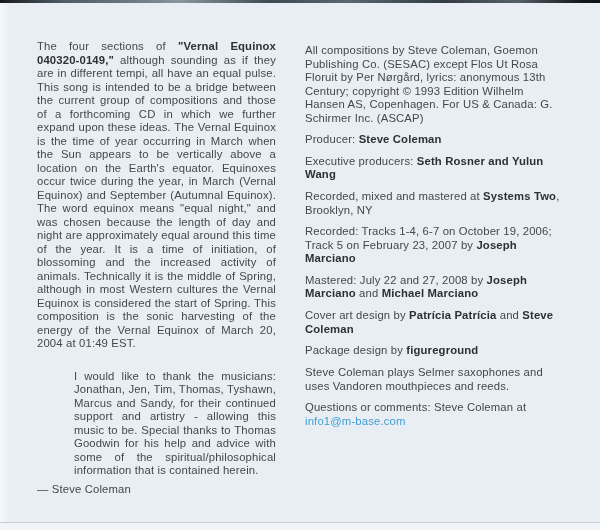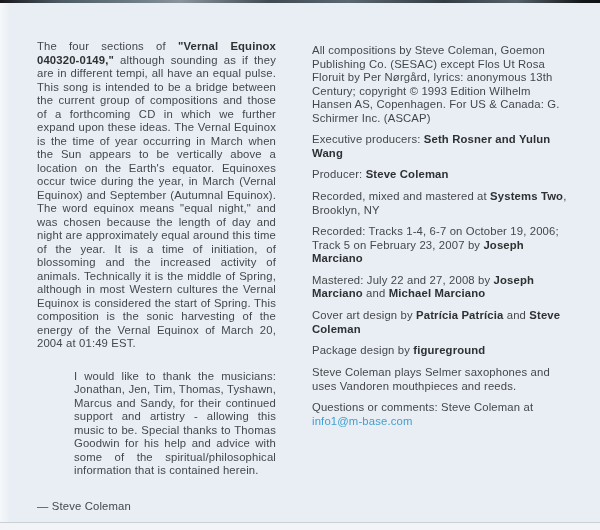--- a/index.html
+++ b/index.html
@@ -31,47 +31,47 @@
     color: #44474b;
     font-size: 11.3px;
     line-height: 13.5px;
     letter-spacing: 0.15px;
   }
   .col-left {
     left: 37px; top: 40px; width: 239px;
     text-align: justify;
   }
   .col-right {
-    left: 312px; top: 44px; width: 258px;
+    left: 305px; top: 44px; width: 258px;
     text-align: left;
   }
   .col p { margin: 0; }
   .col-left p.para + p.para { margin-top: 19px; margin-left: 37px; }
-  .col-left p.sig { margin-top: 22px; }
+  .col-left p.sig { margin-top: 5px; }
   .col-right p { margin: 0 0 8.2px 0; }
   .b { font-weight: bold; color: #2e3134; }
   .link { color: #429fd0; }
 </style>
 </head>
 <body>
 
 <div class="page">
   <div class="top-edge"></div>
   <div class="left-edge"></div>
 
   <div class="col col-left">
     <p class="para"><span>The four sections of </span><span class="b">"Vernal Equinox 040320-0149,"</span><span> although sounding as if they are in different tempi, all have an equal pulse. This song is intended to be a bridge between the current group of compositions and those of a forthcoming CD in which we further expand upon these ideas. The Vernal Equinox is the time of year occurring in March when the Sun appears to be vertically above a location on the Earth's equator. Equinoxes occur twice during the year, in March (Vernal Equinox) and September (Autumnal Equinox). The word equinox means "equal night," and was chosen because the length of day and night are approximately equal around this time of the year. It is a time of initiation, of blossoming and the increased activity of animals. Technically it is the middle of Spring, although in most Western cultures the Vernal Equinox is considered the start of Spring. This composition is the sonic harvesting of the energy of the Vernal Equinox of March 20, 2004 at 01:49 EST.</span></p>
     <p class="para"><span>I would like to thank the musicians: Jonathan, Jen, Tim, Thomas, Tyshawn, Marcus and Sandy, for their continued support and artistry - allowing this music to be. Special thanks to Thomas Goodwin for his help and advice with some of the spiritual/philosophical information that is contained herein.</span></p>
     <p class="sig">— Steve Coleman</p>
   </div>
 
   <div class="col col-right">
     <p><span>All compositions by Steve Coleman, Goemon Publishing Co. (SESAC) except Flos Ut Rosa Floruit by Per Nørgård, lyrics: anonymous 13th Century; copyright © 1993 Edition Wilhelm Hansen AS, Copenhagen. For US &amp; Canada: G. Schirmer Inc. (ASCAP)</span></p>
+    <p><span>Producer: </span><span class="b">Steve Coleman</span></p>
     <p><span>Executive producers: </span><span class="b">Seth Rosner and Yulun Wang</span></p>
-    <p><span>Producer: </span><span class="b">Steve Coleman</span></p>
     <p><span>Recorded, mixed and mastered at </span><span class="b">Systems Two</span><span>, Brooklyn, NY</span></p>
     <p><span>Recorded: Tracks 1-4, 6-7 on October 19, 2006; Track 5 on February 23, 2007 by </span><span class="b">Joseph Marciano</span></p>
     <p><span>Mastered: July 22 and 27, 2008 by </span><span class="b">Joseph Marciano</span><span> and </span><span class="b">Michael Marciano</span></p>
     <p><span>Cover art design by </span><span class="b">Patrícia Patrícia</span><span> and </span><span class="b">Steve Coleman</span></p>
     <p><span>Package design by </span><span class="b">figureground</span></p>
     <p><span>Steve Coleman plays Selmer saxophones and uses Vandoren mouthpieces and reeds.</span></p>
     <p><span>Questions or comments: Steve Coleman at </span><span class="link">info1@m-base.com</span></p>
   </div>
 
   <div class="bottom-strip"></div>

